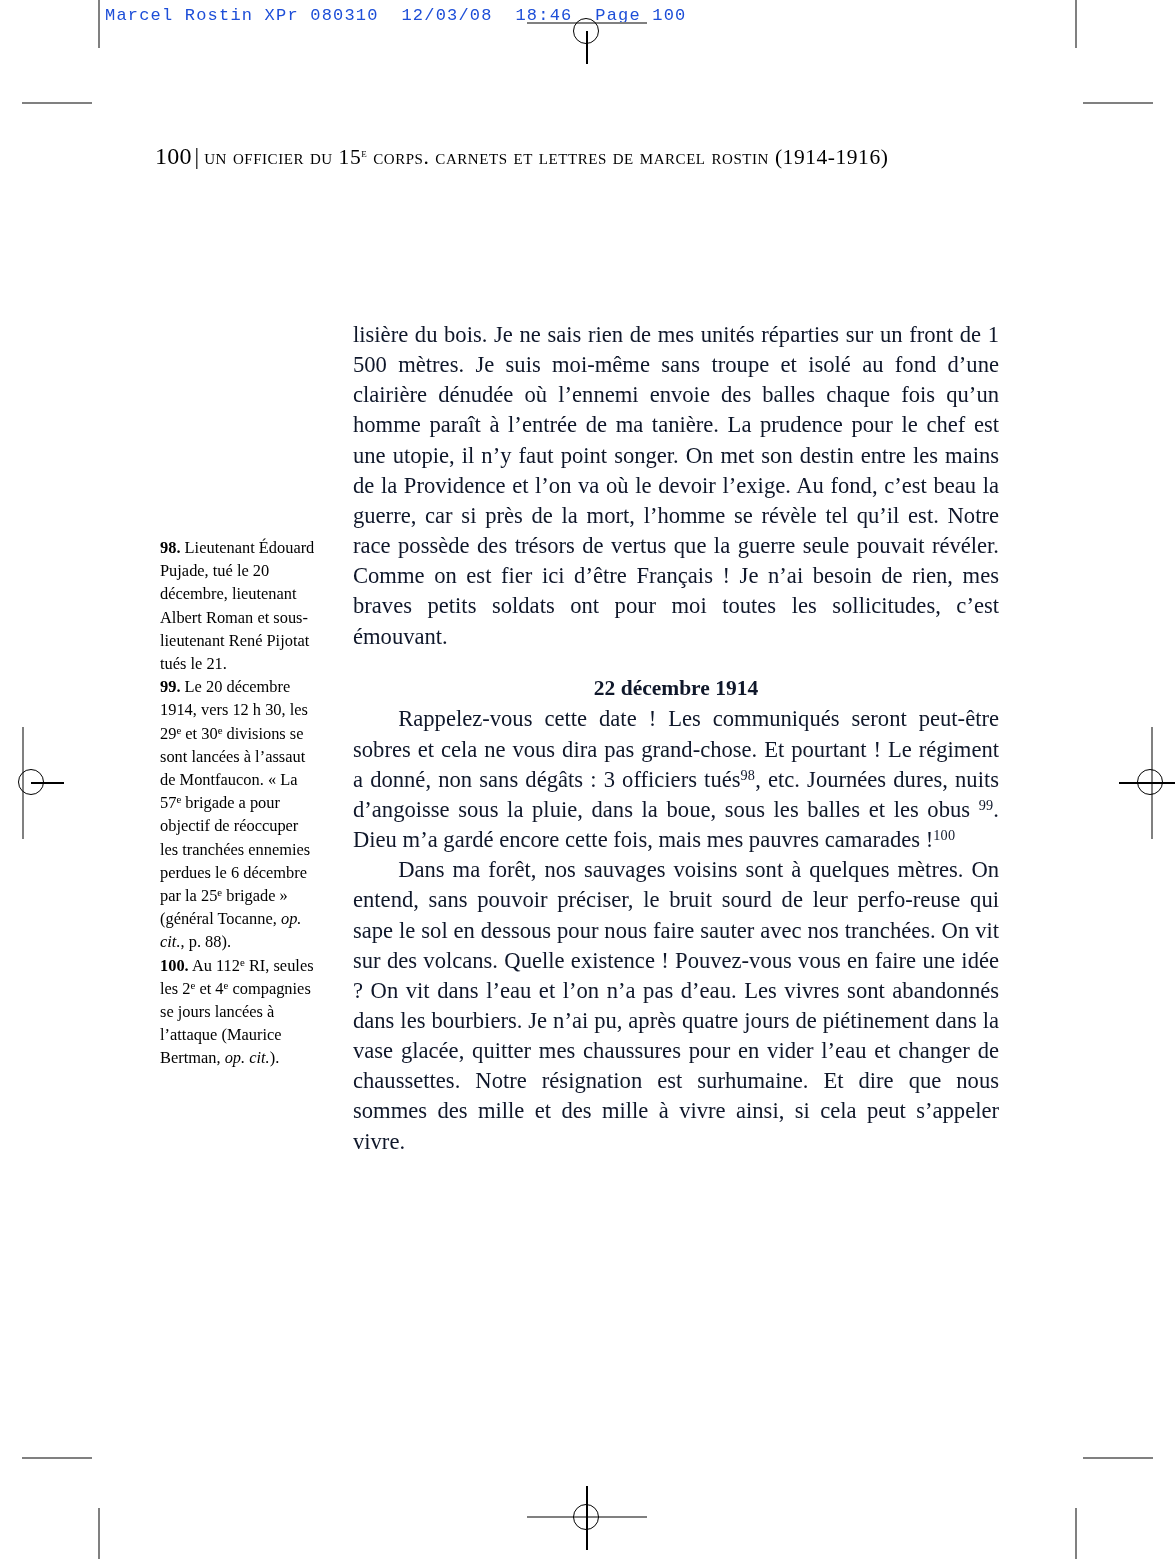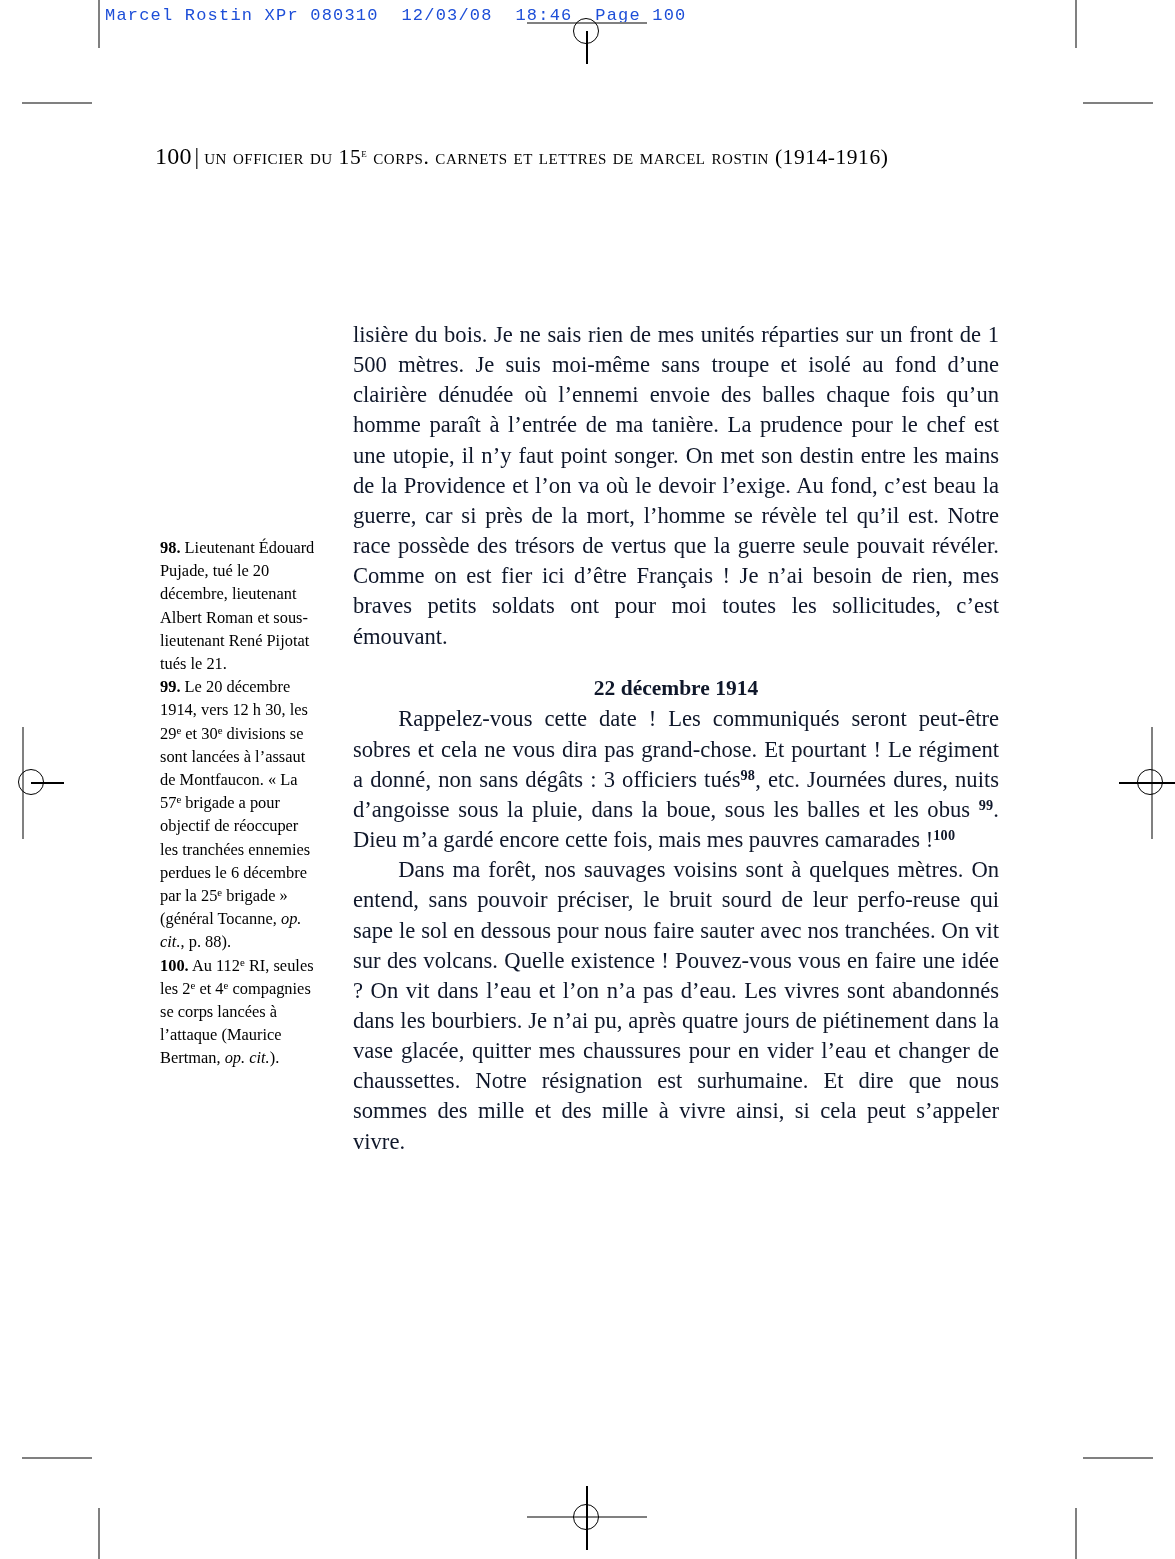--- a/index.html
+++ b/index.html
@@ -130,21 +130,21 @@
   .maincol p.indent {
     text-indent: 2.0em;
   }
   .maincol .daterule {
     font-weight: bold;
     font-size: 21.5px;
     margin: 22px 0 2px 0;
     text-align: center;
   }
   .maincol sup.fn {
-    font-weight: bold;
+    font-weight: normal;
     font-size: 0.63em;
     vertical-align: 0.50em;
     letter-spacing: 0.2px;
     margin-top: 33px;
   }
 </style>
 </head>
 <body>
 
 <div class="page">
@@ -185,21 +185,21 @@
     <div class="vline"></div>
   </div>
 
   <div class="running-head">
     <span class="folio">100</span><span class="bar">|</span><span class="smallcaps"><span>un officier du 15</span><sup>e</sup><span> corps. carnets et lettres de marcel rostin (1914-1916)</span></span>
   </div>
 
   <div class="sidenotes">
     <p><b>98.</b><span> Lieutenant Édouard Pujade, tué le 20 décembre, lieutenant Albert Roman et sous-lieutenant René Pijotat tués le 21.</span></p>
     <p><b>99.</b><span> Le 20 décembre 1914, vers 12 h 30, les 29</span><sup>e</sup><span> et 30</span><sup>e</sup><span> divisions se sont lancées à l’assaut de Montfaucon. « La 57</span><sup>e</sup><span> brigade a pour objectif de réoccuper les tranchées ennemies perdues le 6 décembre par la 25</span><sup>e</sup><span> brigade » (général Tocanne, </span><i>op. cit.</i><span>, p. 88).</span></p>
-    <p><b>100.</b><span> Au 112</span><sup>e</sup><span> RI, seules les 2</span><sup>e</sup><span> et 4</span><sup>e</sup><span> compagnies se corps lancées à l’attaque (Maurice Bertman, </span><i>op. cit.</i><span>).</span></p>
+    <p><b>100.</b><span> Au 112</span><sup>e</sup><span> RI, seules les 2</span><sup>e</sup><span> et 4</span><sup>e</sup><span> compagnies se jours lancées à l’attaque (Maurice Bertman, </span><i>op. cit.</i><span>).</span></p>
   </div>
 
   <div class="maincol">
 
     <p>lisière du bois. Je ne sais rien de mes unités réparties sur un front de 1 500 mètres. Je suis moi-même sans troupe et isolé au fond d’une clairière dénudée où l’ennemi envoie des balles chaque fois qu’un homme paraît à l’entrée de ma tanière. La prudence pour le chef est une utopie, il n’y faut point songer. On met son destin entre les mains de la Providence et l’on va où le devoir l’exige. Au fond, c’est beau la guerre, car si près de la mort, l’homme se révèle tel qu’il est. Notre race possède des trésors de vertus que la guerre seule pouvait révéler. Comme on est fier ici d’être Français ! Je n’ai besoin de rien, mes braves petits soldats ont pour moi toutes les sollicitudes, c’est émouvant.</p>
 
     <p class="daterule">22 décembre 1914</p>
 
     <p class="indent"><span>Rappelez-vous cette date ! Les communiqués seront peut-être sobres et cela ne vous dira pas grand-chose. Et pourtant ! Le régiment a donné, non sans dégâts : 3 officiers tués</span><sup class="fn">98</sup><span>, etc. Journées dures, nuits d’angoisse sous la pluie, dans la boue, sous les balles et les obus </span><sup class="fn">99</sup><span>. Dieu m’a gardé encore cette fois, mais mes pauvres camarades !</span><sup class="fn">100</sup></p>
 

